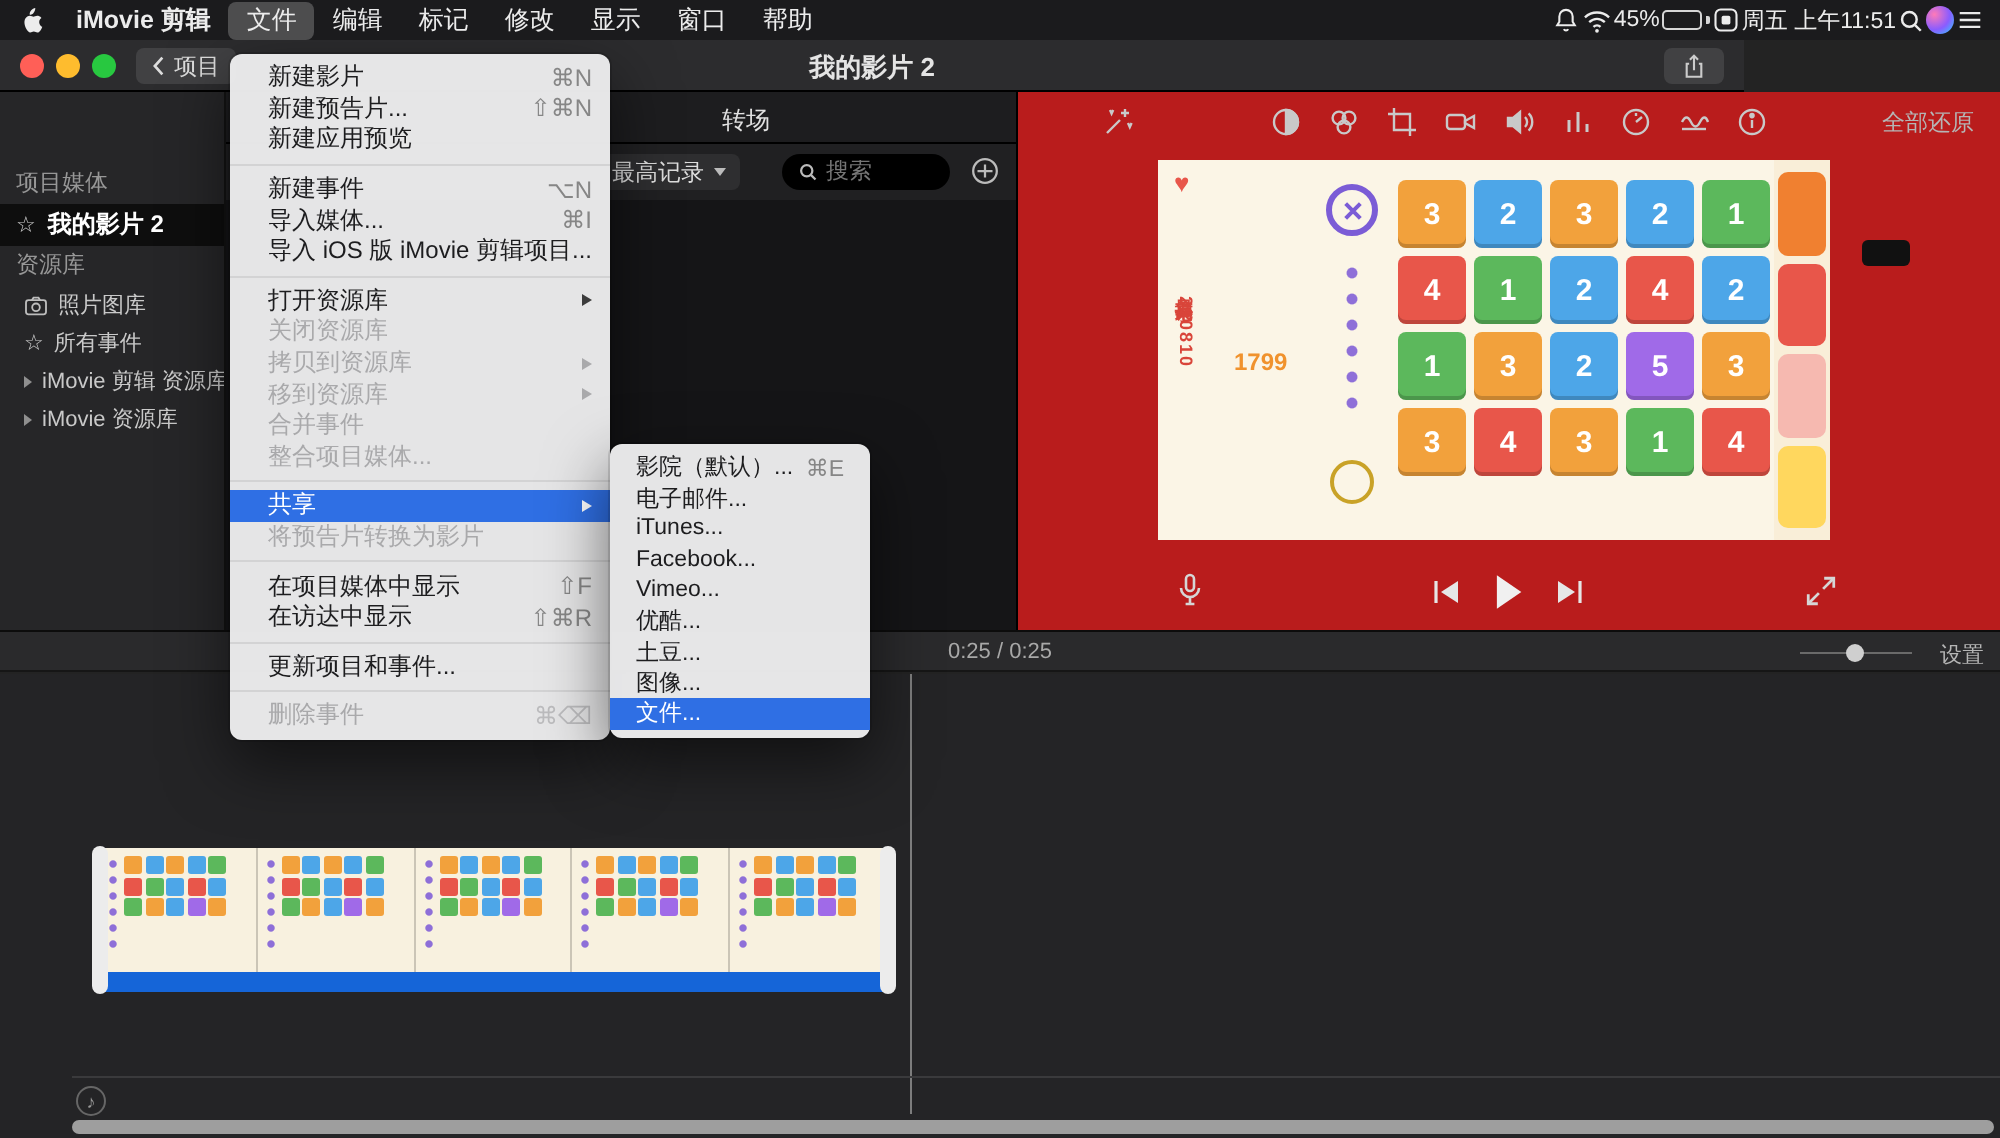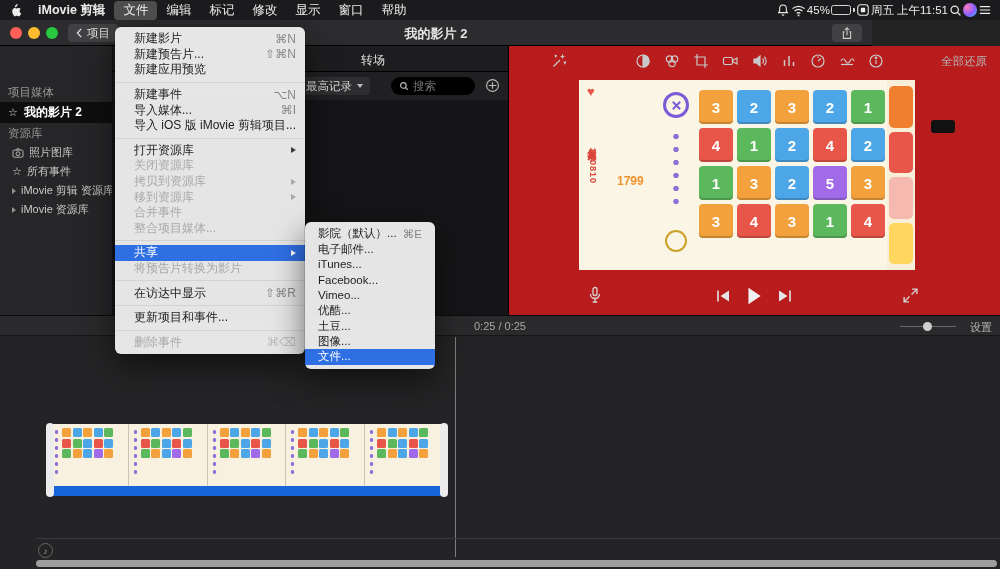--- a/index.html
+++ b/index.html
@@ -565,20 +565,24 @@
     <div class="msep"></div>
     <div class="mi hl">
         <span>共享</span>
         <span class="arr"></span>
       </div>
     <div class="mi dis">
         <span>将预告片转换为影片</span>
       </div>
     <div class="msep"></div>
     <div class="mi">
+        <span>在项目媒体中显示</span>
+        <span class="sc">⇧F</span>
+      </div>
+    <div class="mi">
         <span>在访达中显示</span>
         <span class="sc">⇧⌘R</span>
       </div>
     <div class="msep"></div>
     <div class="mi">
         <span>更新项目和事件...</span>
       </div>
     <div class="msep"></div>
     <div class="mi dis">
         <span>删除事件</span>

